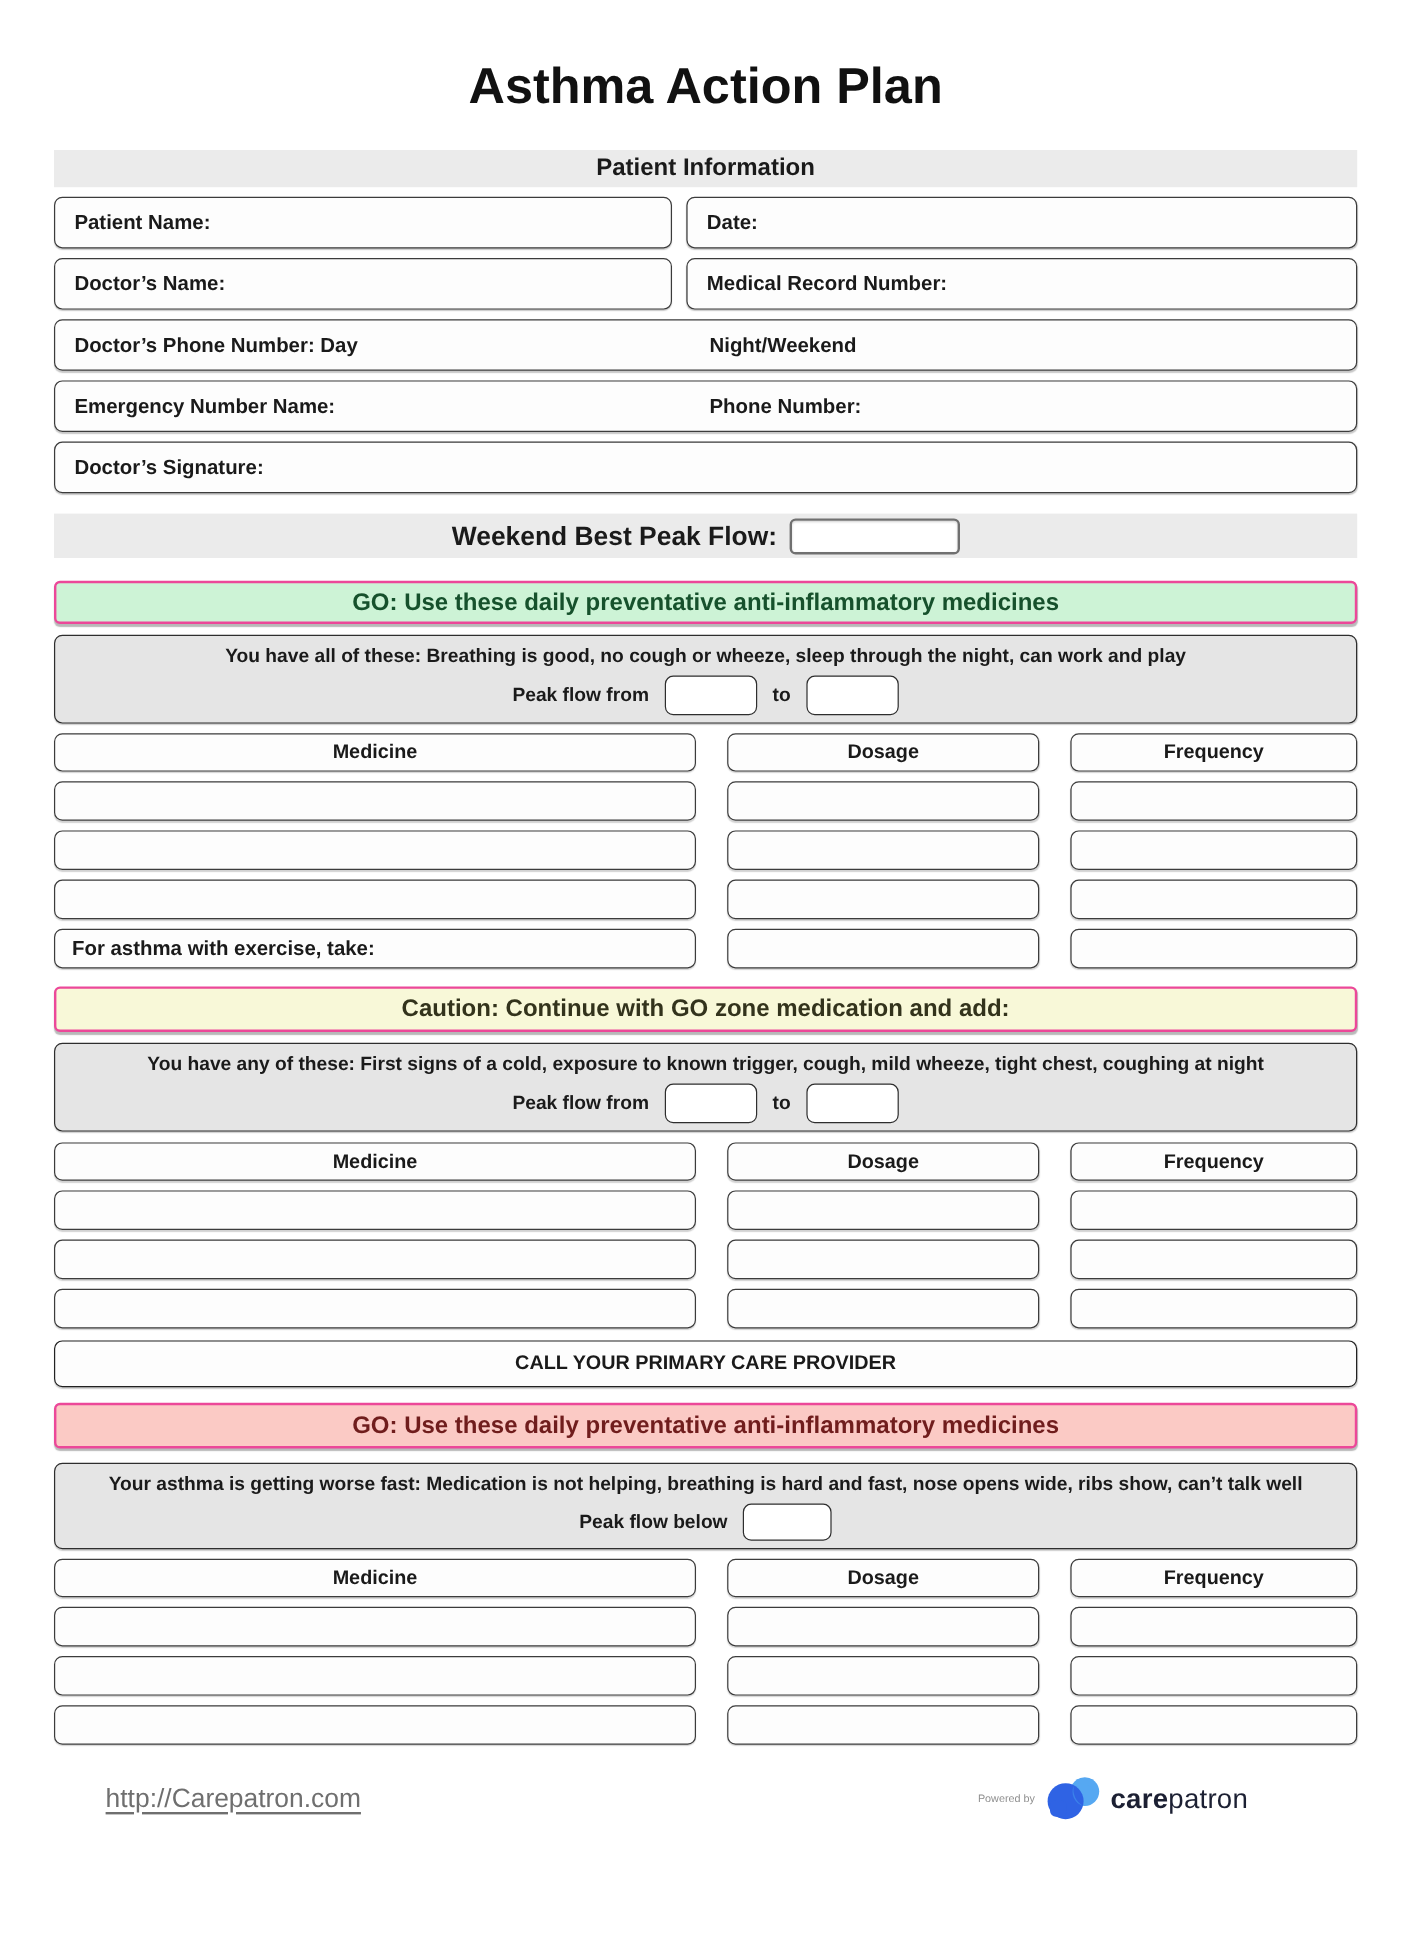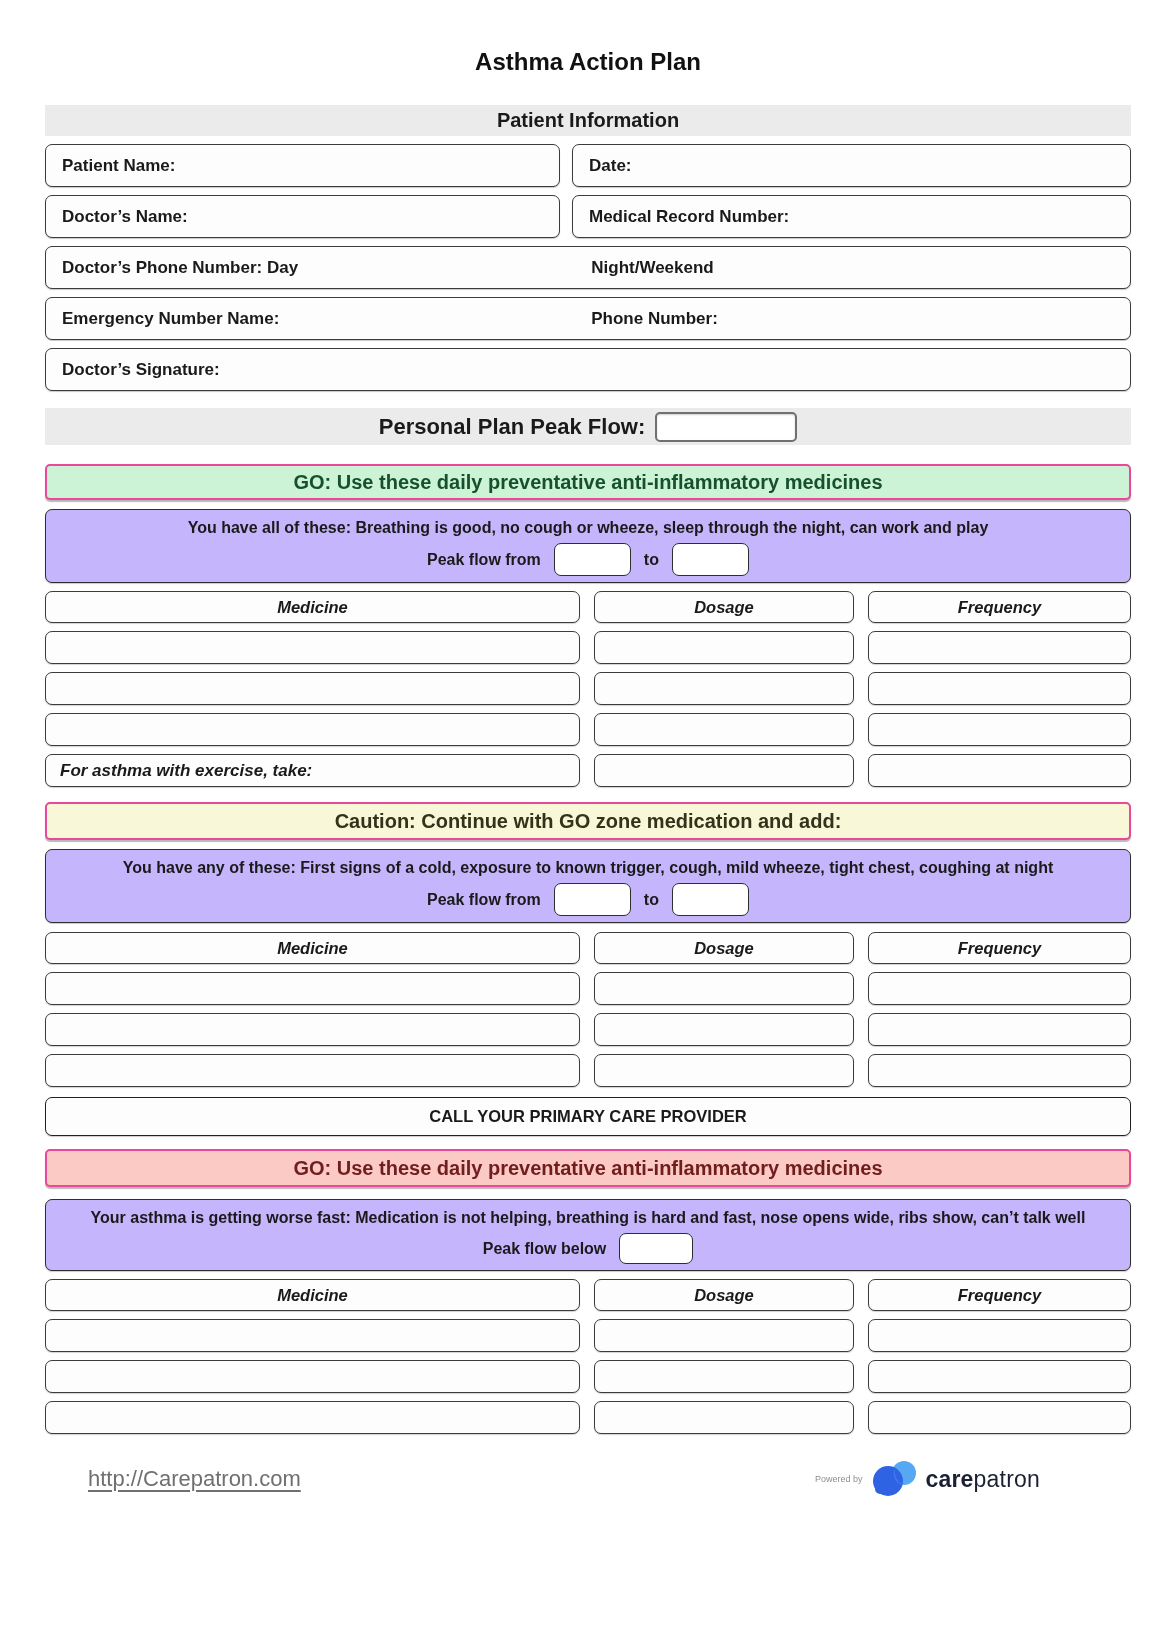--- a/index.html
+++ b/index.html
@@ -10,21 +10,21 @@
     background: #ffffff;
     font-family: "Liberation Sans", sans-serif;
     color: #1a1a1a;
     position: relative;
     overflow: hidden;
   }
   .page { padding: 0 45px; }
 
   .title {
     margin: 0; padding-top: 48px;
-    font-size: 24px; font-weight: bold;
+    font-size: 42px; font-weight: bold;
     text-align: center; color: #111;
   }
 
   .band {
     background: #ebebeb;
     height: 31px; margin-top: 29px;
     display: flex; align-items: center; justify-content: center;
     font-size: 20px; font-weight: bold;
   }
 
@@ -55,34 +55,34 @@
     font-size: 20px; font-weight: bold;
     box-shadow: 0 2px 1px rgba(0,0,0,0.28);
   }
   .banner-go      { background: #cdf3d6; color: #16512c; }
   .banner-caution { background: #f8f8d8; color: #33331c; margin-top: 15px; height: 38px; }
   .banner-danger  { background: #fbcac5; color: #701d1d; margin-top: 13px; height: 38px; }
 
   .symptom-box {
     margin-top: 9px;
     border: 1.5px solid #2e2e2e; border-radius: 7px;
-    background: #c4b5fd;
+    background: #e5e5e5;
     padding: 9px 10px 6px;
     box-shadow: 0 1px 1px rgba(0,0,0,0.2);
   }
   .symptom-text { text-align: center; font-weight: bold; font-size: 16px; }
   .peak-row { display: flex; align-items: center; justify-content: center; gap: 13px; margin-top: 6px; }
   .pf-label { font-weight: bold; font-size: 16px; }
   .pf-input {
     width: 77px; height: 33px;
     border: 1.5px solid #2e2e2e; border-radius: 7px; background: #fff;
   }
 
   .med-table { margin-top: 0; }
-  .med-row { display: grid; grid-template-columns: 535px 260px 1fr; column-gap: 14px; margin-top: 8px; font-style: italic; }
+  .med-row { display: grid; grid-template-columns: 535px 260px 1fr; column-gap: 26px; margin-top: 8px; }
   .cell {
     border: 1.5px solid #3c3c3c; border-radius: 7px;
     background: #fdfdfd; height: 33px;
     box-shadow: 0 1px 1px rgba(0,0,0,0.18);
   }
   .cell.head {
     height: 32px;
     display: flex; align-items: center; justify-content: center;
     font-weight: bold; font-size: 16.5px;
   }
@@ -156,21 +156,21 @@
     </div>
   </div>
 
   <div class="row">
     <div class="field">
       <span class="label">Doctor’s Signature:</span>
     </div>
   </div>
 
   <div class="band peak-band">
-    <span class="peak-label">Personal Plan Peak Flow:</span>
+    <span class="peak-label">Weekend Best Peak Flow:</span>
     <div class="peak-input"></div>
   </div>
 
   <div class="banner banner-go">
     <span>GO: Use these daily preventative anti-inflammatory medicines</span>
   </div>
 
   <div class="symptom-box">
     <div class="symptom-text">You have all of these: Breathing is good, no cough or wheeze, sleep through the night, can work and play</div>
     <div class="peak-row">

